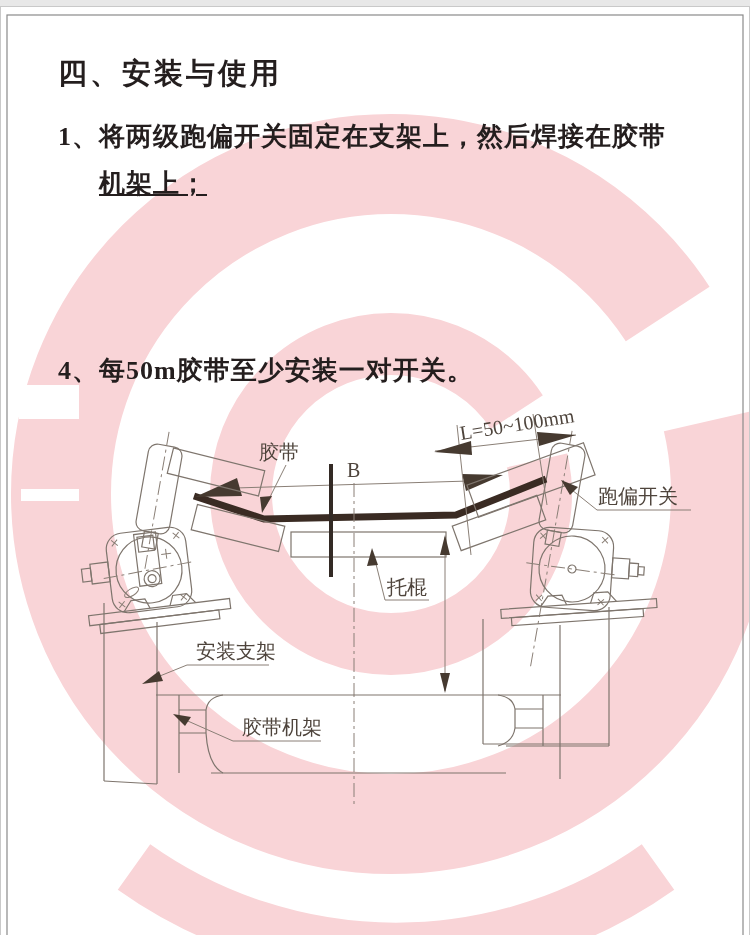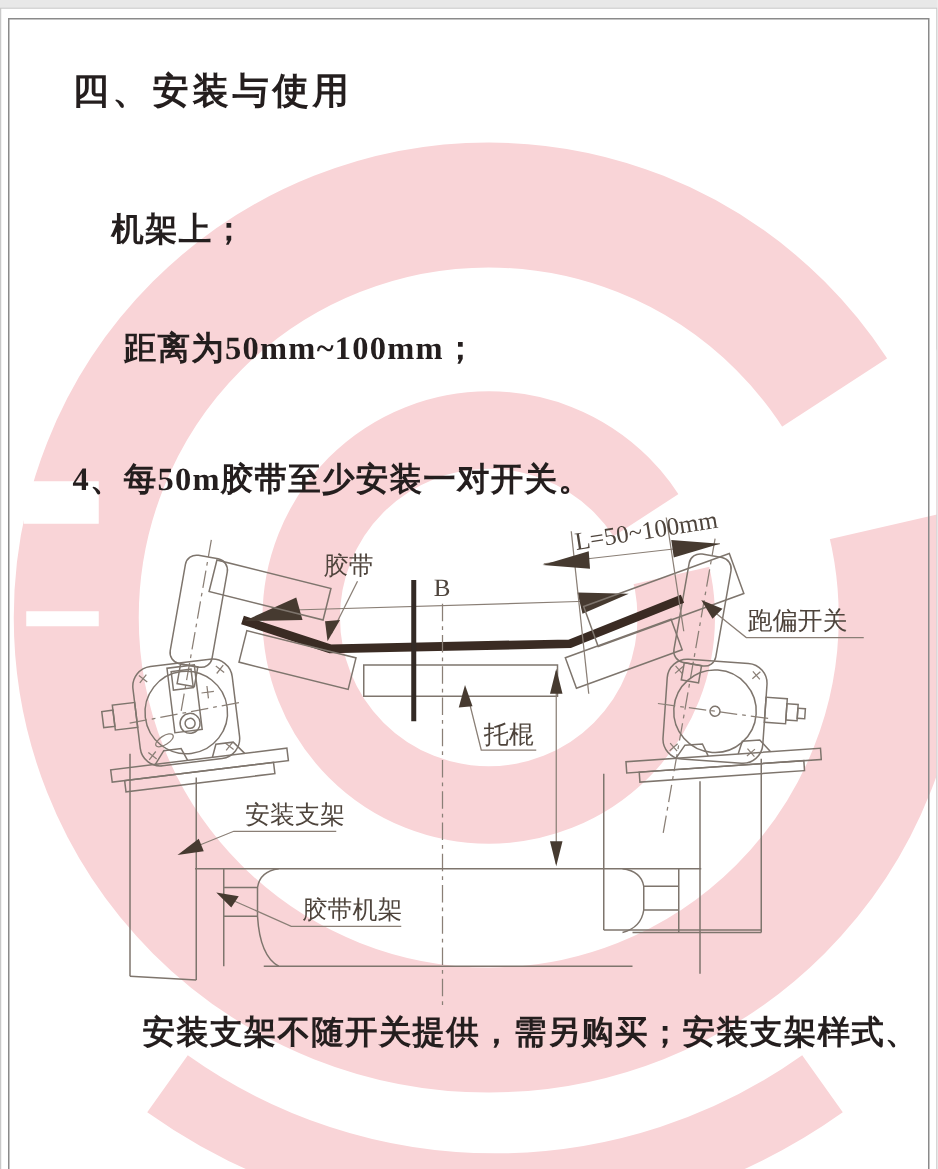--- a/index.html
+++ b/index.html
@@ -37,25 +37,24 @@
       <rect x="20" y="482" width="58" height="12"></rect>
     </g>
   </svg>
 
   <svg class="layer" width="750" height="935" viewBox="0 0 750 935">
     <rect x="6" y="8" width="736" height="921" fill="none" stroke="#8a8a8a" stroke-width="1.2"></rect>
   </svg>
 
   <div class="txt title" style="left:57px;top:50px;">四、安装与使用</div>
 
-  <div class="txt item" style="left:88px;top:162px;">机架上；</div>
-  <div class="txt item" style="left:98px;top:257px;">距离为50mm~100mm；</div>
-  <div class="txt item" style="left:57px;top:362px;">4、每50m胶带至少安装一对开关。</div>
-
-  <div class="txt note" style="left:113px;top:804px;">安装支架不随开关提供，需另购买；安装支架样式、</div>
+  <div class="txt item" style="left:57px;top:115px;">1、将两级跑偏开关固定在支架上，然后焊接在胶带</div>
+  <div class="txt item" style="left:98px;top:162px;text-decoration:underline;">机架上；</div>
+  <div class="txt item" style="left:57px;top:349px;">4、每50m胶带至少安装一对开关。</div>
+
 
   <svg class="layer" width="750" height="935" viewBox="0 0 750 935">
 
     <g>
       <g transform="translate(158,482) rotate(10)">
         <rect class="cad" x="-17" y="-44" width="34" height="88" rx="9"></rect>
         <line class="dashdot" x1="0" y1="-58" x2="0" y2="84"></line>
         <rect class="cad" x="-7" y="44" width="14" height="16"></rect>
       </g>
     </g>

